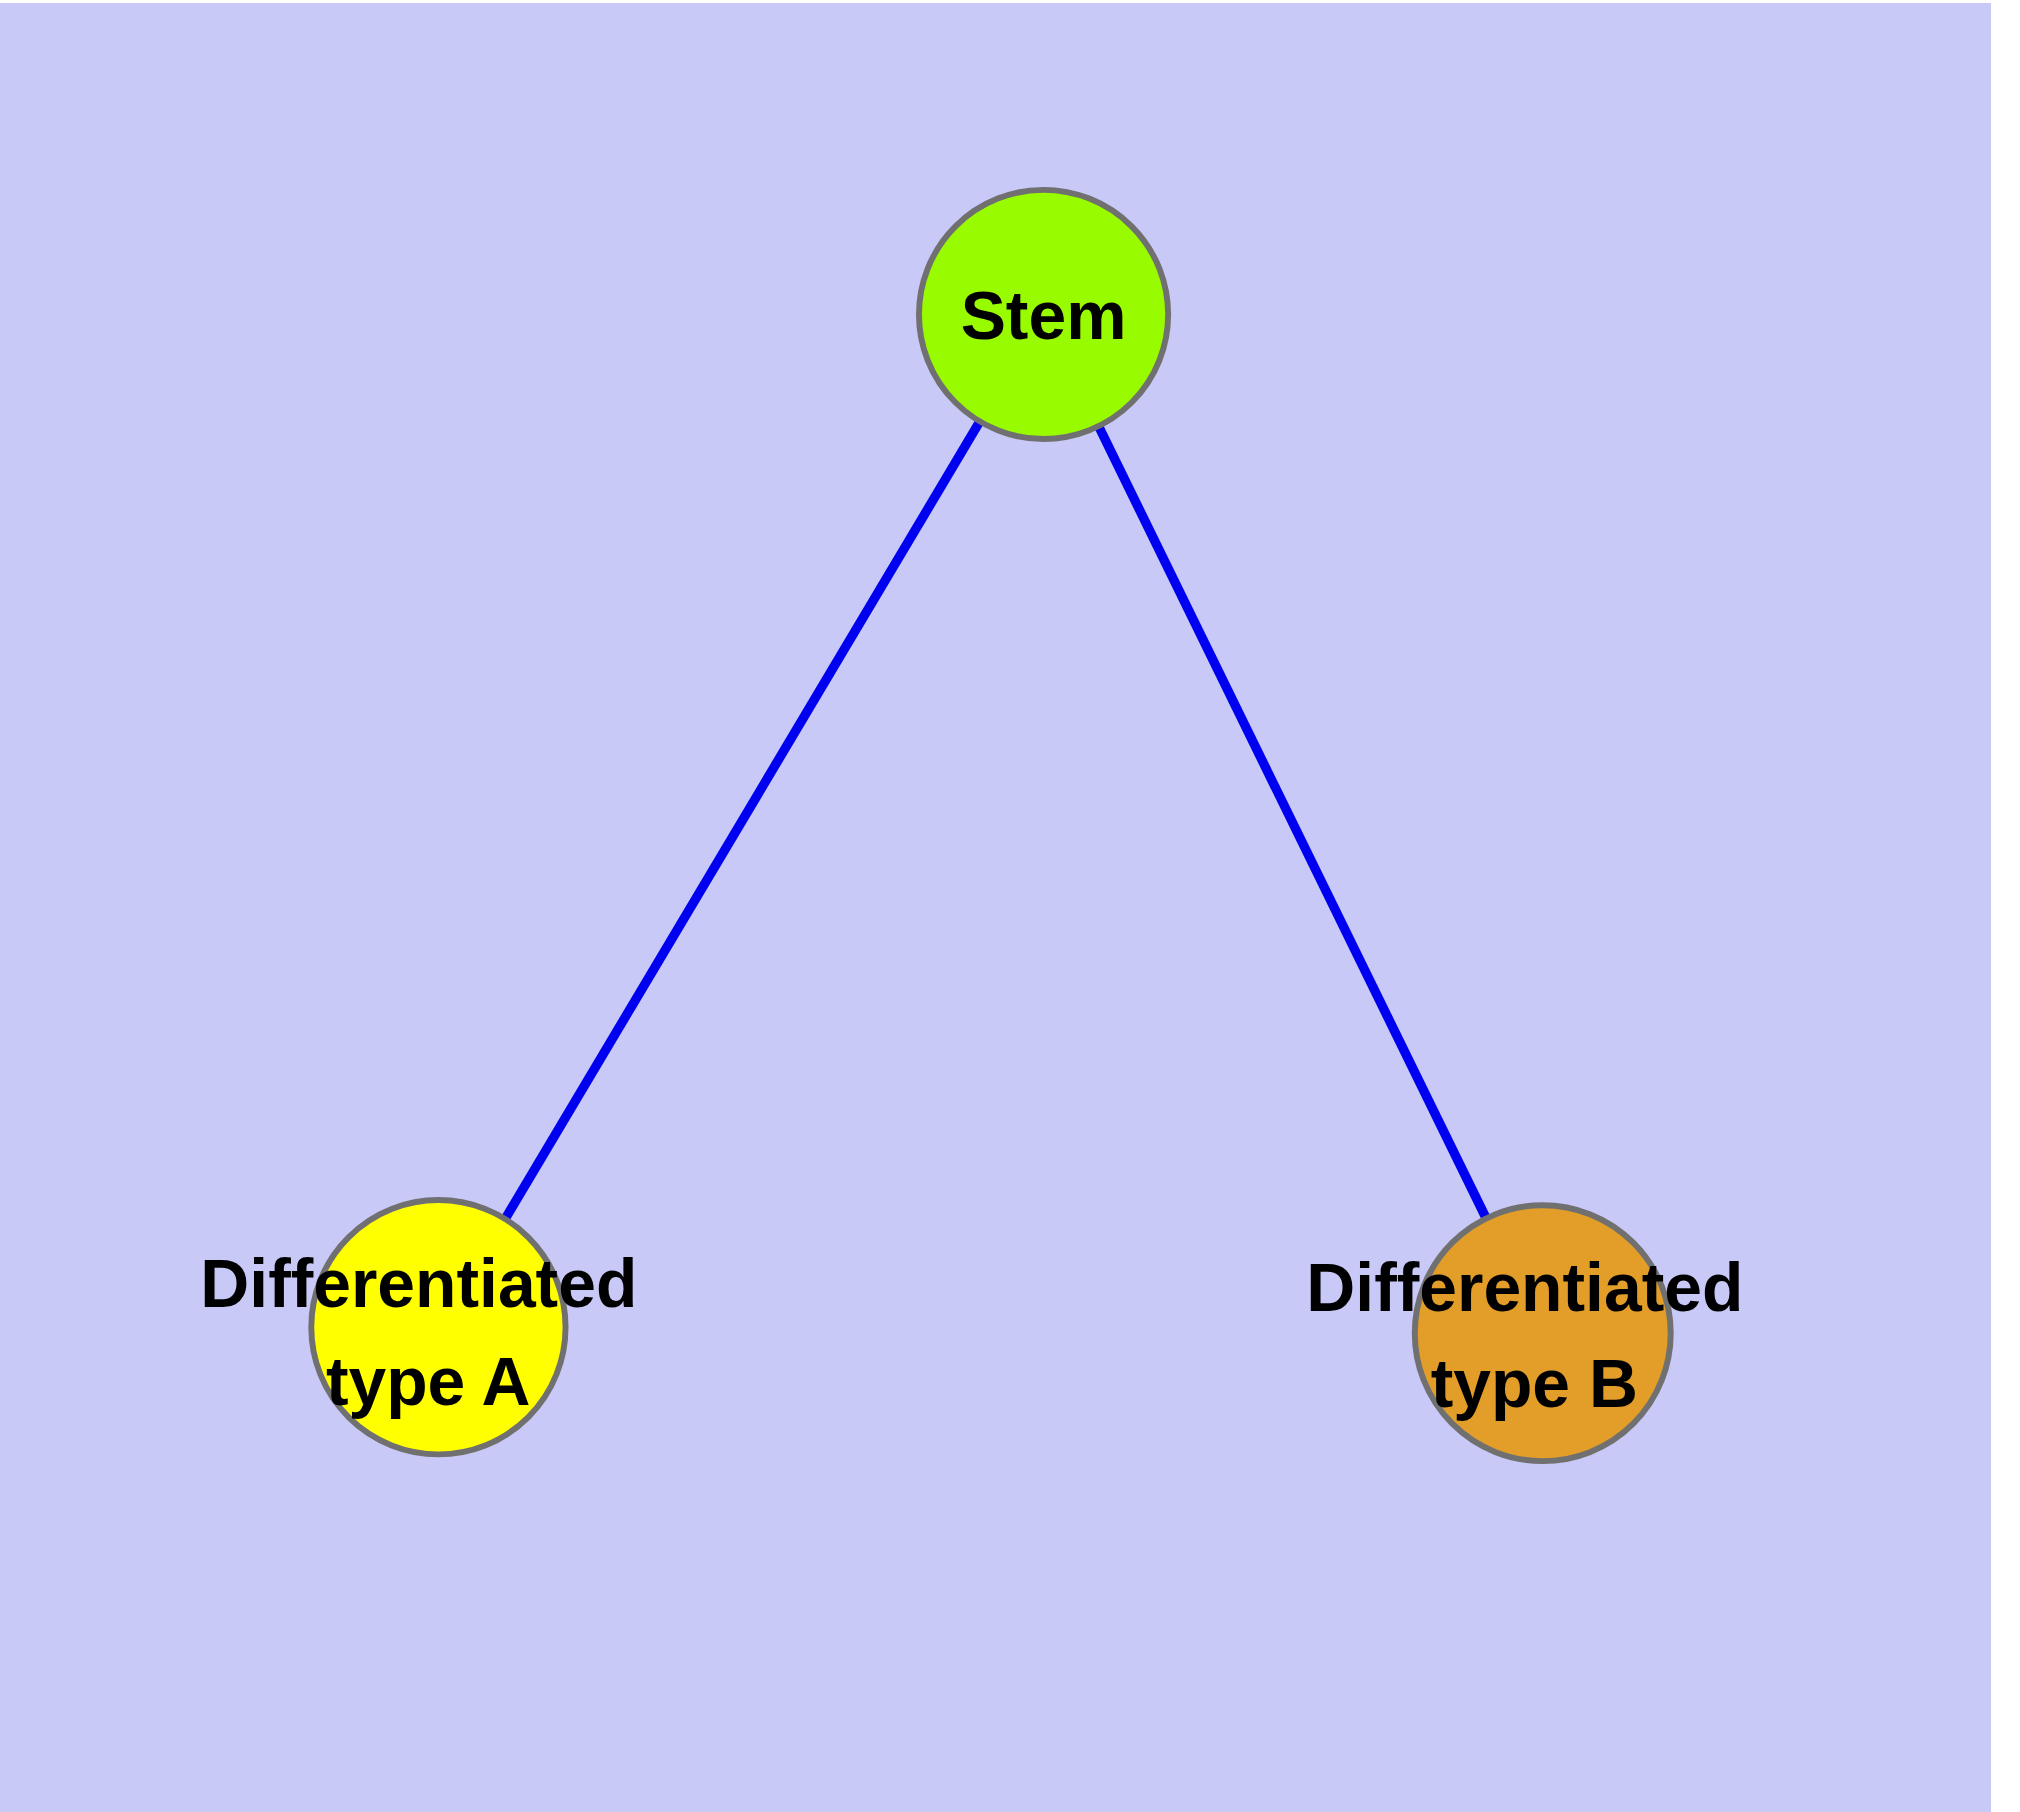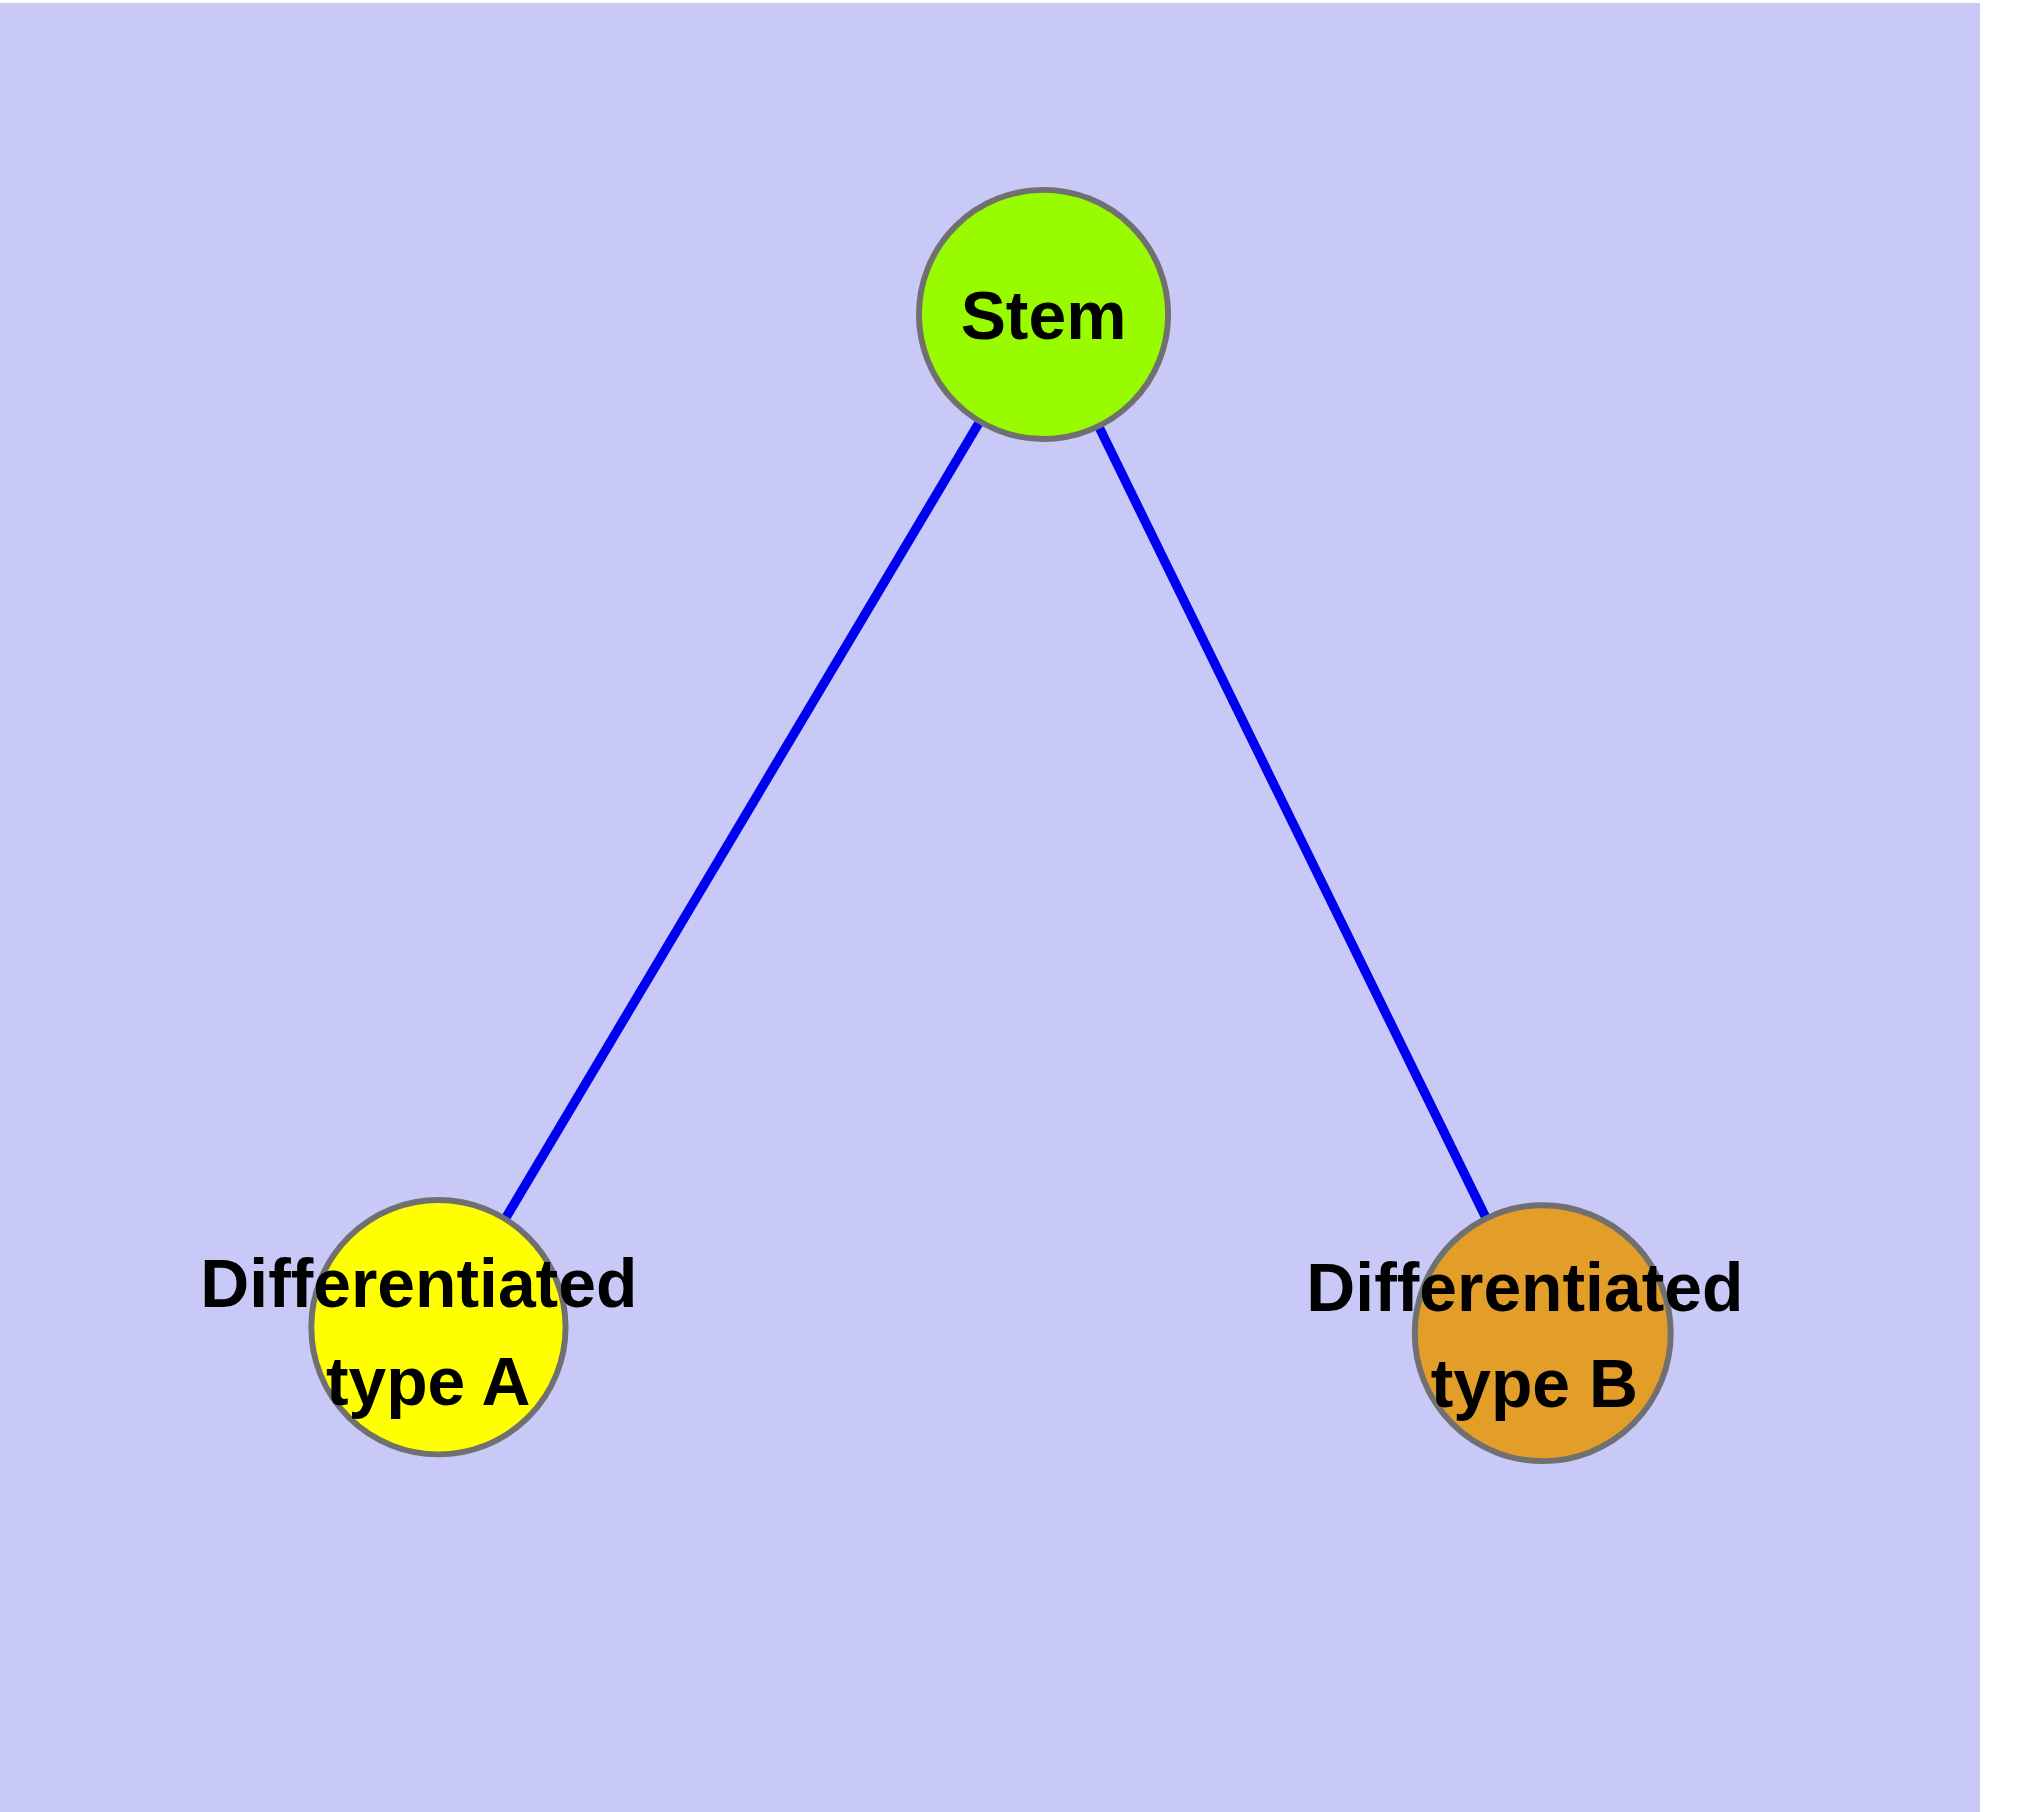--- a/index.html
+++ b/index.html
@@ -7,20 +7,21 @@
     padding: 0;
     background: #ffffff;
   }
   .canvas {
     position: relative;
     width: 1982px;
     height: 1812px;
     background: #c9c9f8;
     overflow: hidden;
     font-family: "Liberation Sans", sans-serif;
+    padding-left: 11px;
   }
   .top-strip {
     position: absolute;
     top: 0; left: 0; right: 0;
     height: 2.5px;
     background: #ffffff;
   }
   .right-strip {
     position: absolute;
     top: 0; right: 0; bottom: 0;

